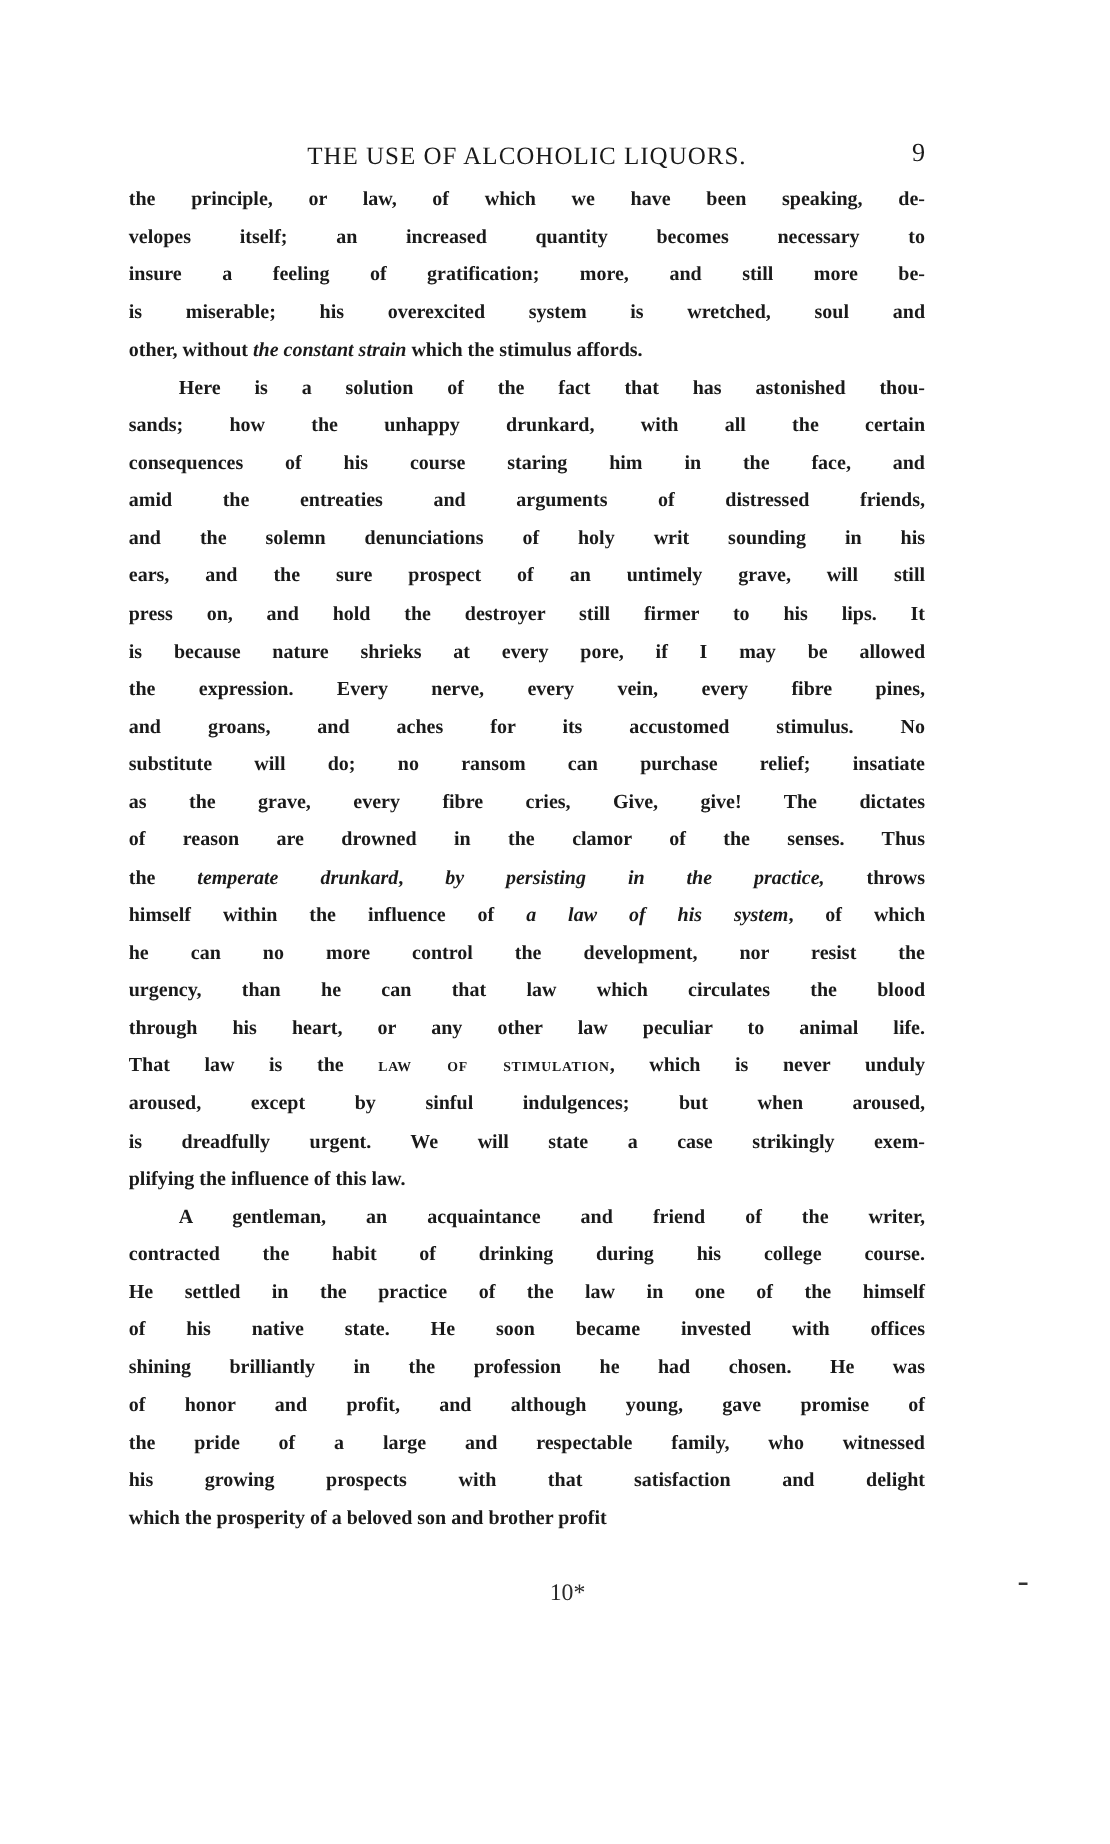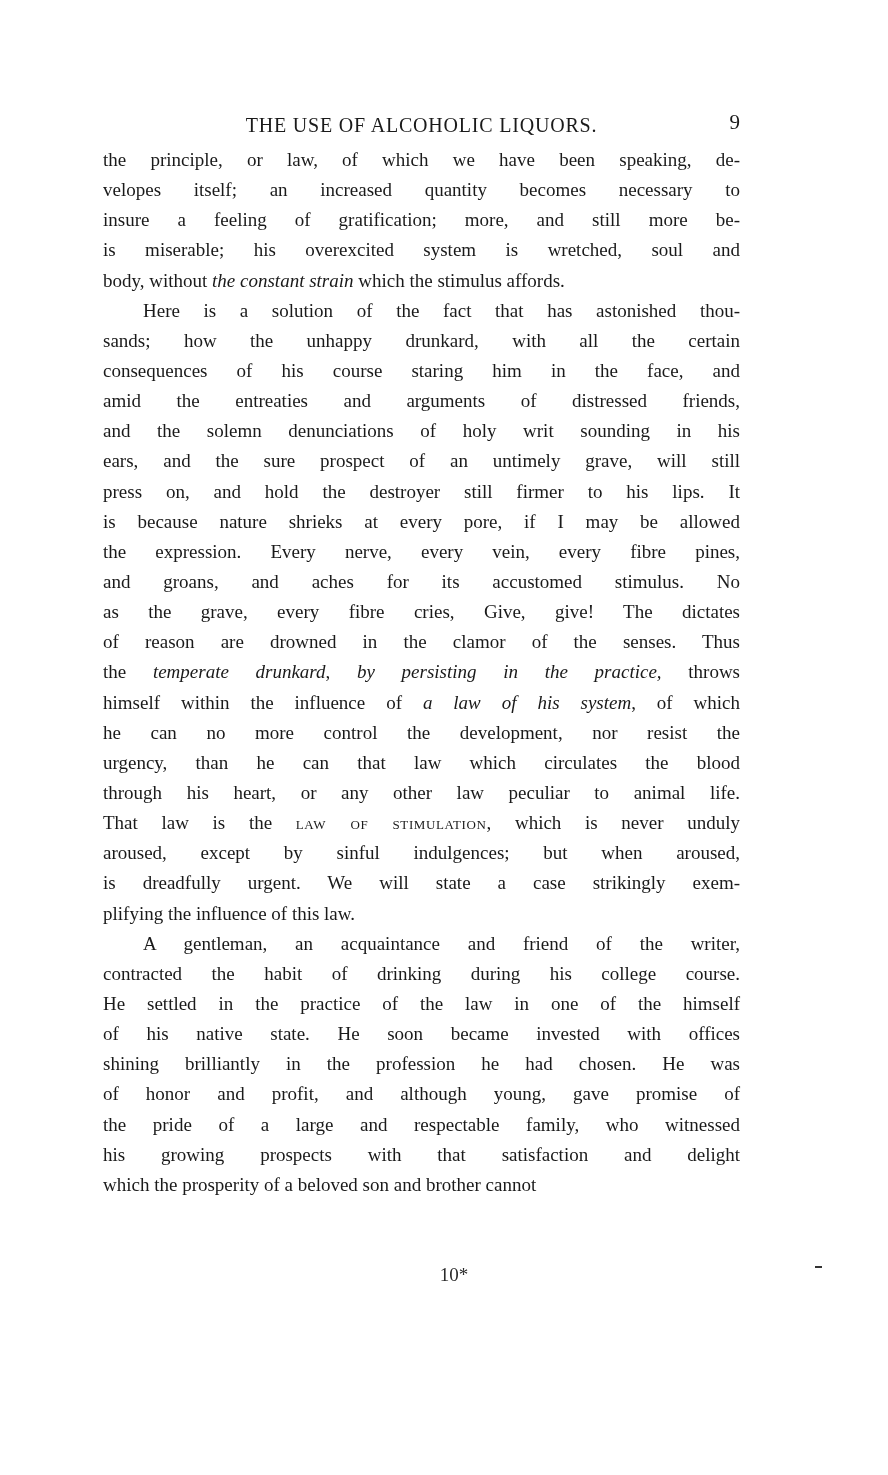--- a/index.html
+++ b/index.html
@@ -4,22 +4,22 @@
 <style>
   html, body { margin: 0; padding: 0; background: #ffffff; }
   body { width: 888px; height: 1475px; position: relative; overflow: hidden;
          font-family: "Liberation Serif", "DejaVu Serif", serif; color: #1a1a1a; }
   .page { position: absolute; left: 0; top: 0; width: 888px; height: 1475px; }
   .running-head { position: absolute; top: 110px; left: 103px; width: 637px; height: 24px; }
   .running-title { position: absolute; left: 0; right: 0; text-align: center;
                    font-size: 20px; letter-spacing: 0.8px; top: 4px; }
   .page-number { position: absolute; right: 0; top: 0; font-size: 21px; }
   .body-text { position: absolute; left: 103px; top: 145px; width: 637px; }
-  .line { height: 30.15px; line-height: 30.15px; font-size: 19px; white-space: nowrap;
-          text-align: justify; text-align-last: justify; display: block; }
+  .line { height: 30.15px; line-height: 30.15px; font-size: 16px; white-space: nowrap;
+          text-align: justify; text-align-last: justify; display: block; font-weight: bold; }
   .line.last { text-align-last: left; }
   .line.indent { padding-left: 40px; }
   .line i { font-style: italic; }
   .sc { font-variant: small-caps; letter-spacing: 0.6px; margin-top: 29px; }
   .signature { position: absolute; top: 1264px; left: 10px; width: 888px; text-align: center;
                font-size: 19px; color: #2a2a2a; }
   .mark { position: absolute; width: 7px; height: 2px; background: #333; }
 </style>
 </head>
 <body>
@@ -29,33 +29,34 @@
     <div class="running-title">THE USE OF ALCOHOLIC LIQUORS.</div>
     <div class="page-number">9</div>
   </div>
 
   <div class="body-text" id="body-text">
       <div>
         <span class="line"><span>the principle, or law, of which we have been speaking, de-</span></span>
         <span class="line"><span>velopes itself; an increased quantity becomes necessary to</span></span>
         <span class="line"><span>insure a feeling of gratification; more, and still more be-</span></span>
         <span class="line"><span>is miserable; his overexcited system is wretched, soul and</span></span>
-        <span class="line last"><span>body, without </span><i>the constant strain</i><span> which the stimulus affords.</span></span>
+        <span class="line last"><span>other, without </span><i>the constant strain</i><span> which the stimulus affords.</span></span>
       </div>
       <div>
         <span class="line indent"><span>Here is a solution of the fact that has astonished thou-</span></span>
         <span class="line"><span>sands; how the unhappy drunkard, with all the certain</span></span>
         <span class="line"><span>consequences of his course staring him in the face, and</span></span>
         <span class="line"><span>amid the entreaties and arguments of distressed friends,</span></span>
         <span class="line"><span>and the solemn denunciations of holy writ sounding in his</span></span>
         <span class="line"><span>ears, and the sure prospect of an untimely grave, will still</span></span>
         <span class="line"><span>press on, and hold the destroyer still firmer to his lips.  It</span></span>
         <span class="line"><span>is because nature shrieks at every pore, if I may be allowed</span></span>
         <span class="line"><span>the expression.  Every nerve, every vein, every fibre pines,</span></span>
         <span class="line"><span>and groans, and aches for its accustomed stimulus.  No</span></span>
+        <span class="line"><span>substitute will do; no ransom can purchase relief; insatiate</span></span>
         <span class="line"><span>as the grave, every fibre cries, Give, give!  The dictates</span></span>
         <span class="line"><span>of reason are drowned in the clamor of the senses.  Thus</span></span>
         <span class="line"><span>the </span><i>temperate drunkard</i><span>, </span><i>by persisting in the practice,</i><span> throws</span></span>
         <span class="line"><span>himself within the influence of </span><i>a law of his system</i><span>, of which</span></span>
         <span class="line"><span>he can no more control the development, nor resist the</span></span>
         <span class="line"><span>urgency, than he can that law which circulates the blood</span></span>
         <span class="line"><span>through his heart, or any other law peculiar to animal life.</span></span>
         <span class="line"><span>That law is the </span><span class="sc">law of stimulation</span><span>, which is never unduly</span></span>
         <span class="line"><span>aroused, except by sinful indulgences; but when aroused,</span></span>
         <span class="line"><span>is dreadfully urgent.  We will state a case strikingly exem-</span></span>
@@ -63,20 +64,20 @@
       </div>
       <div>
         <span class="line indent"><span>A gentleman, an acquaintance and friend of the writer,</span></span>
         <span class="line"><span>contracted the habit of drinking during his college course.</span></span>
         <span class="line"><span>He settled in the practice of the law in one of the himself</span></span>
         <span class="line"><span>of his native state.  He soon became invested with offices</span></span>
         <span class="line"><span>shining brilliantly in the profession he had chosen.  He was</span></span>
         <span class="line"><span>of honor and profit, and although young, gave promise of</span></span>
         <span class="line"><span>the pride of a large and respectable family, who witnessed</span></span>
         <span class="line"><span>his growing prospects with that satisfaction and delight</span></span>
-        <span class="line last"><span>which the prosperity of a beloved son and brother cannot</span></span>
+        <span class="line last"><span>which the prosperity of a beloved son and brother profit</span></span>
       </div>
     </div>
 
   <div class="signature">10*</div>
 
   <div class="mark" style="left:815px; top:1266px;"></div>
 </div>
 
 </body></html>

